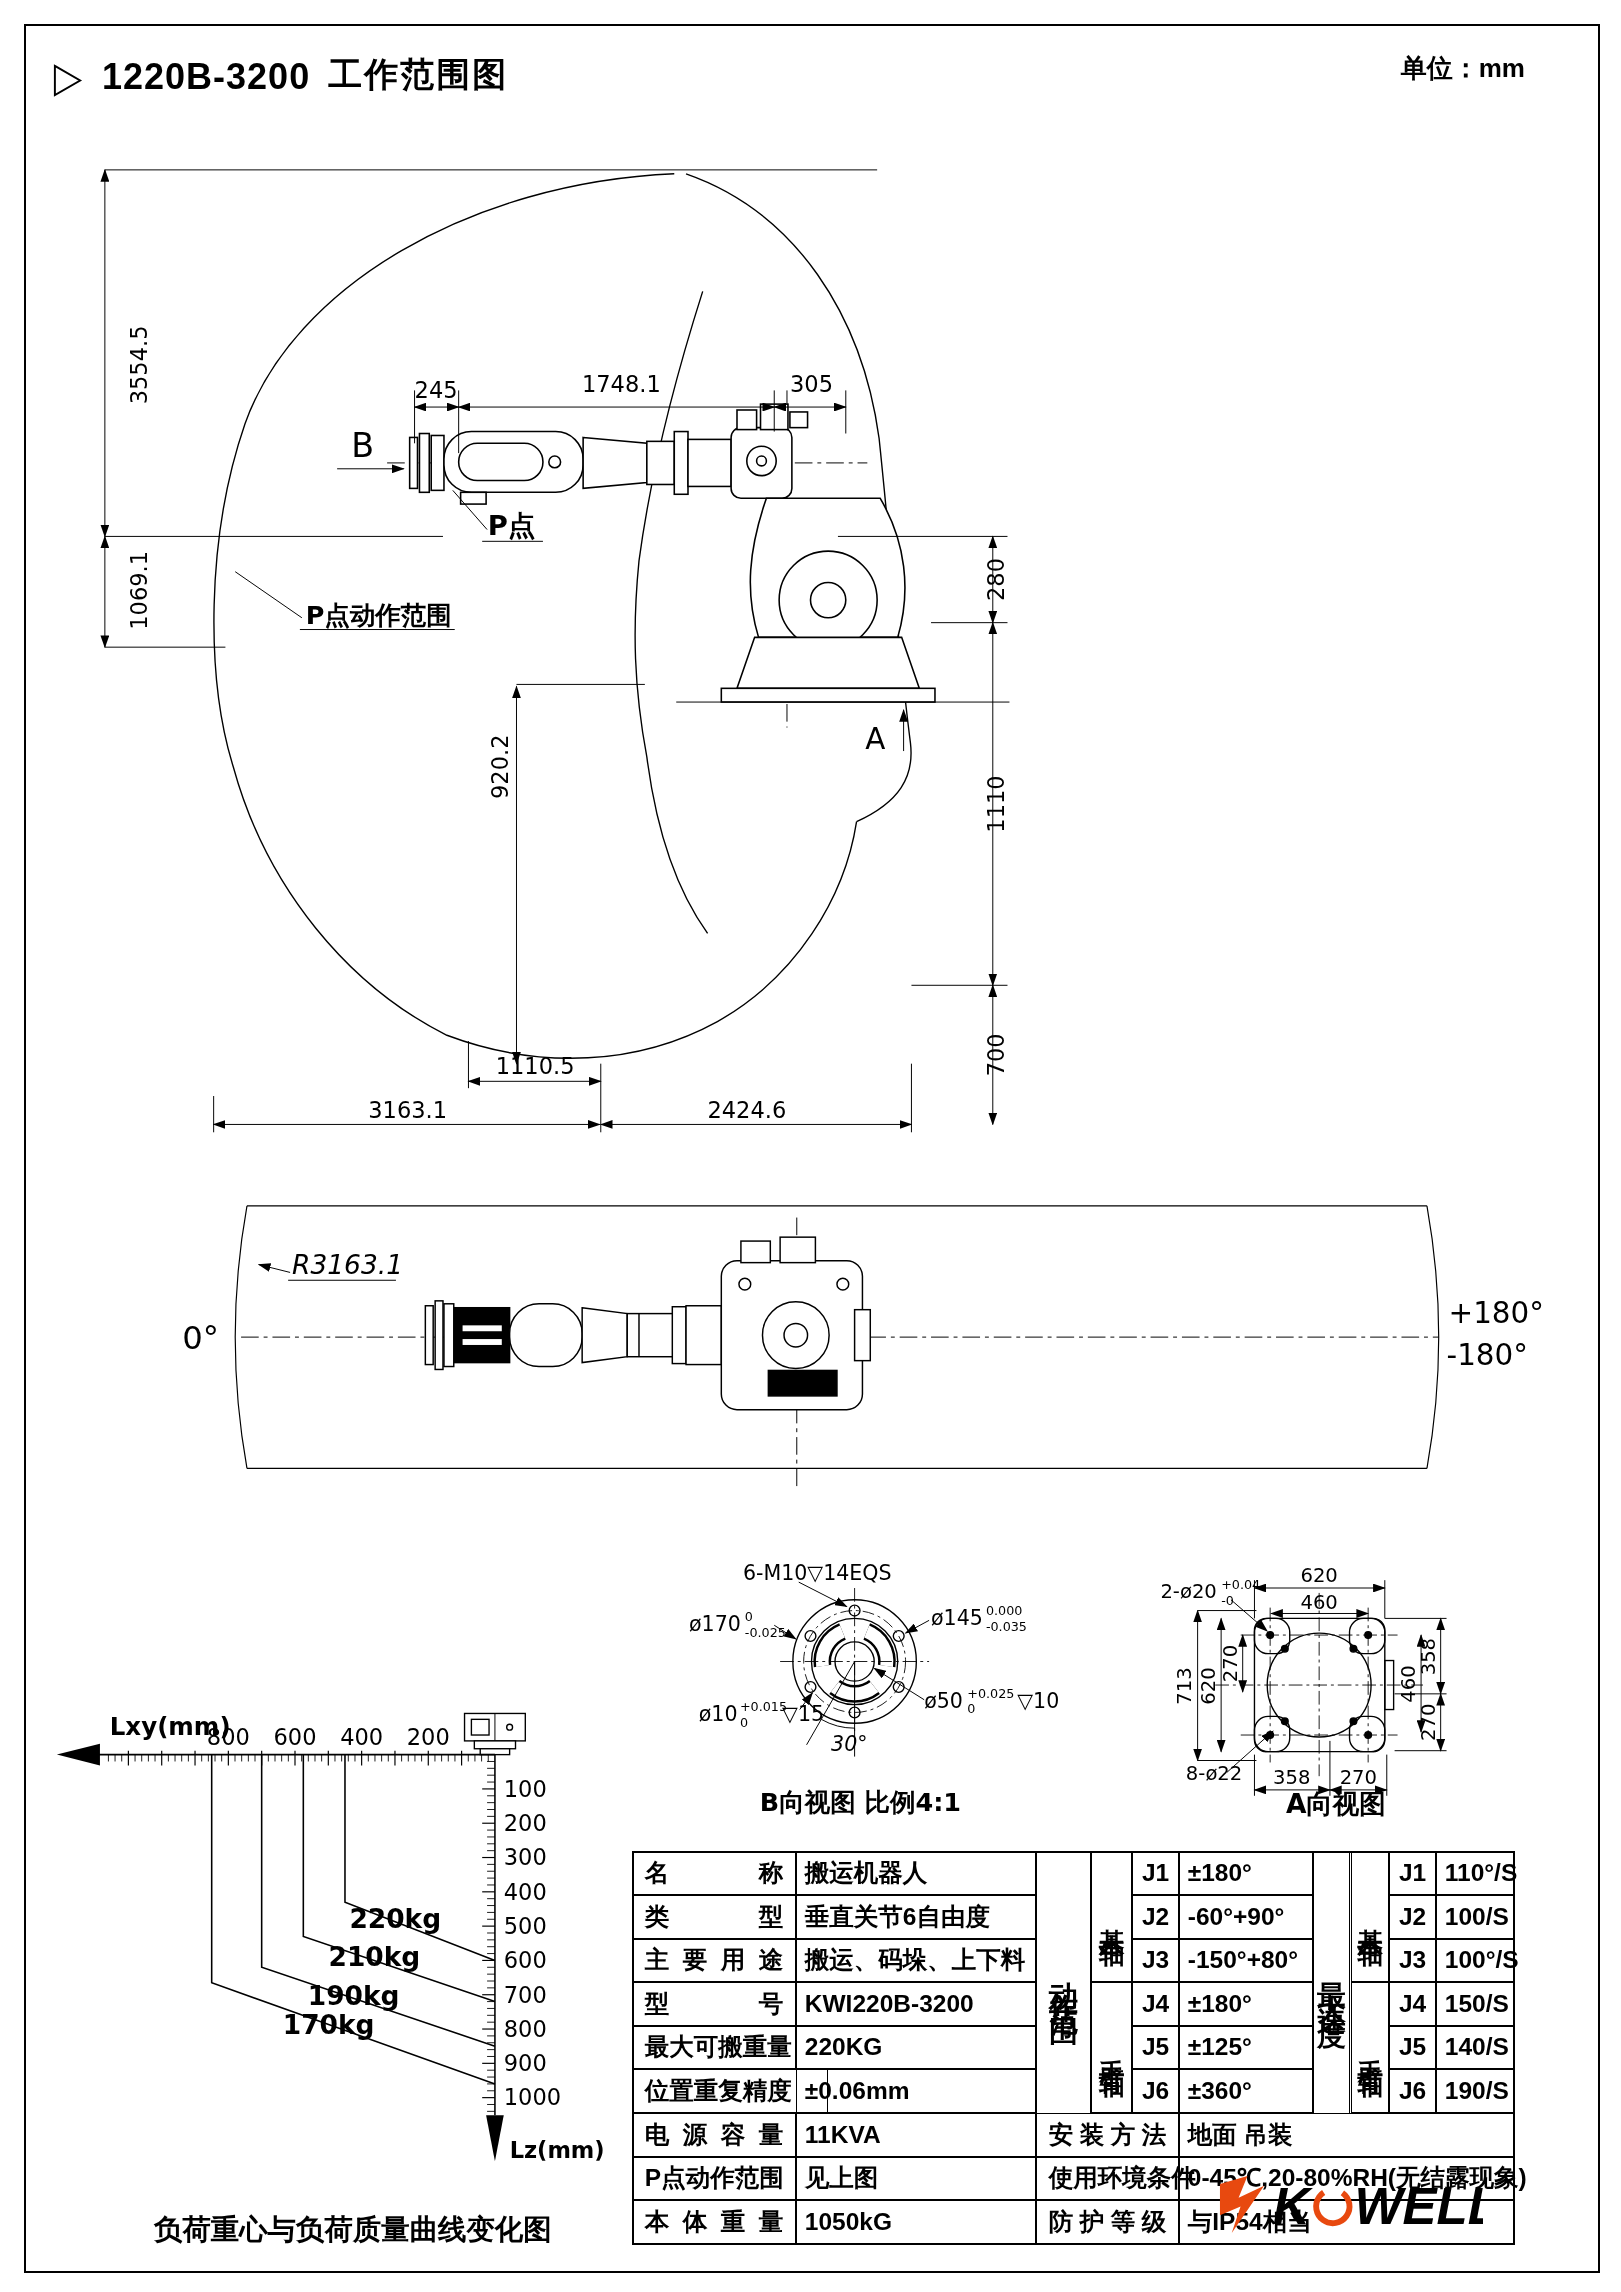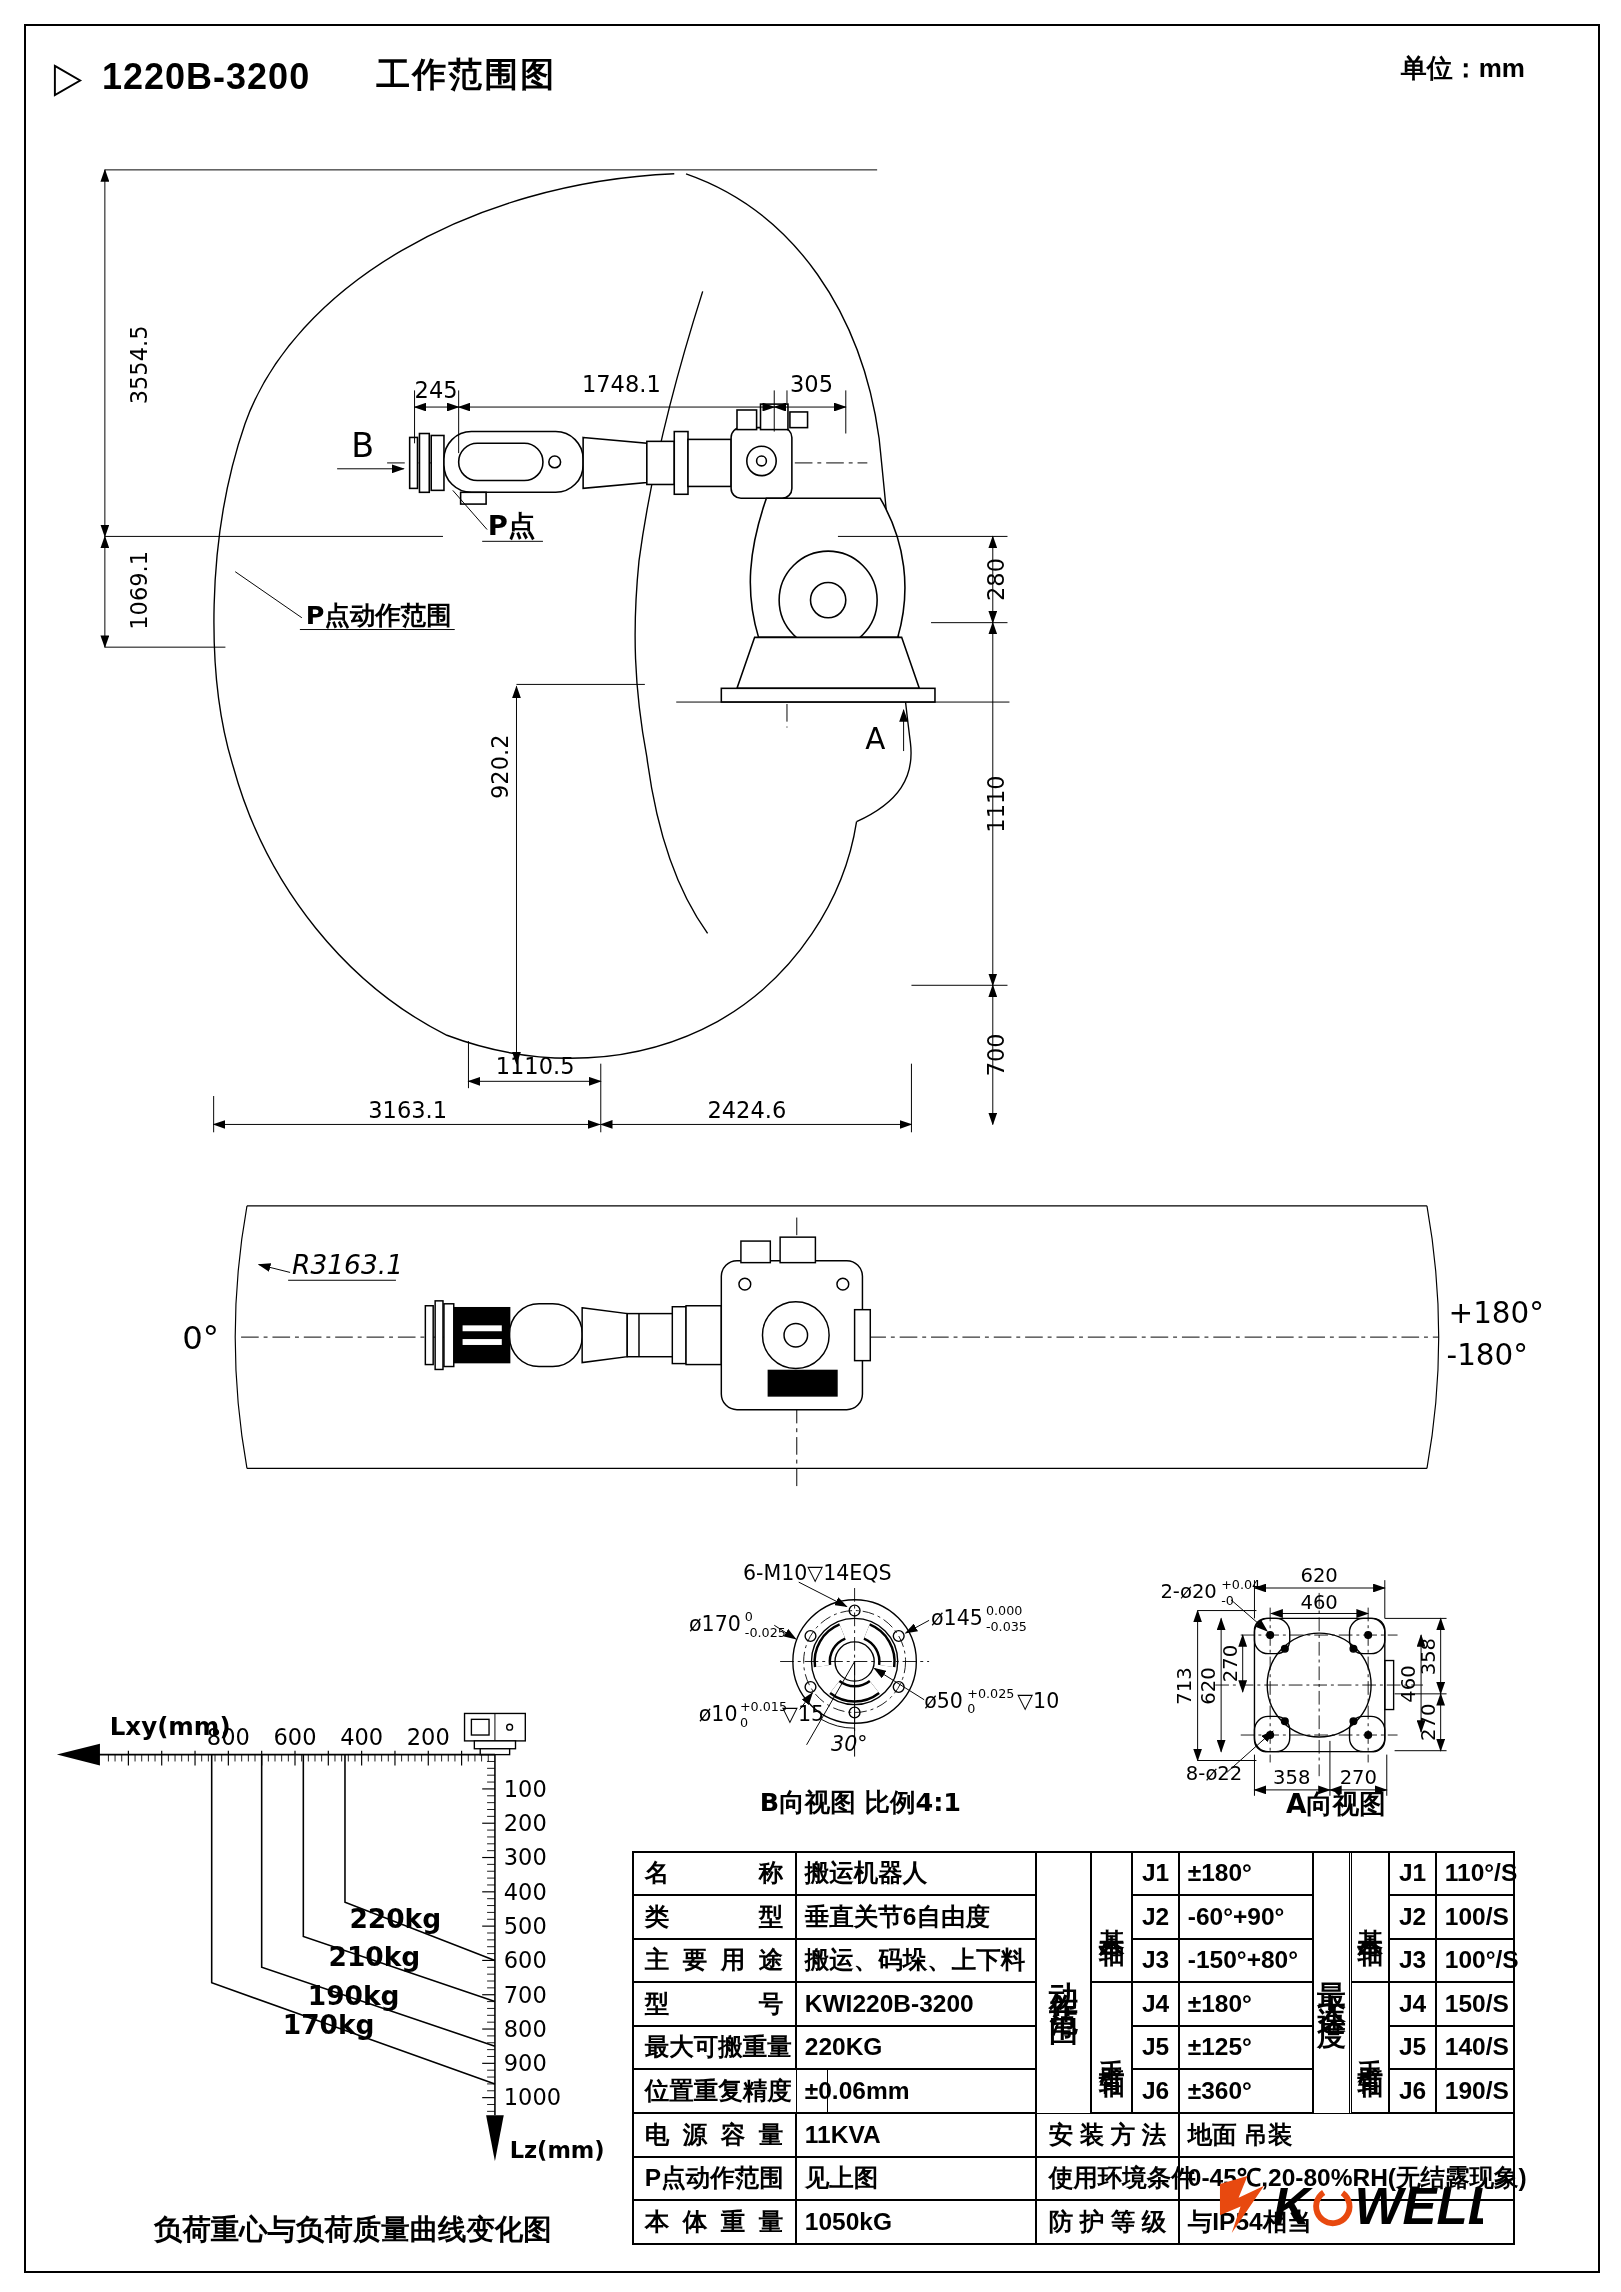--- a/index.html
+++ b/index.html
@@ -3,21 +3,21 @@
 <meta charset="utf-8">
 <style>
   html,body{margin:0;padding:0;background:#ffffff;}
   body{width:1621px;height:2293px;position:relative;font-family:"Liberation Sans",sans-serif;color:#000;}
   .abs{position:absolute;}
   #page-border{left:23.5px;top:23.5px;width:1572px;height:2245px;border:2px solid #000;}
   #drawing{left:0;top:0;}
   svg text{font-family:"DejaVu Sans",sans-serif;fill:#000;stroke:none;}
   #title-row{left:51px;top:52px;display:flex;align-items:flex-end;gap:18px;}
   #title-row .model{font-size:36px;font-weight:700;letter-spacing:1px;}
-  #title-row .suffix{font-size:34px;font-weight:700;letter-spacing:2px;margin-left:48px;}
+  #title-row .suffix{font-size:34px;font-weight:700;letter-spacing:2px;}
   #unit-label{right:96px;top:51px;font-size:26px;font-weight:600;}
   
   .cell{position:absolute;box-sizing:border-box;border:1.4px solid #000;display:flex;align-items:center;
         font-weight:700;font-size:24.5px;white-space:nowrap;overflow:visible;background:transparent;line-height:1;}
   .cell.val{padding-left:7.8px;}
   .cell.lab{padding:0 11.8px;}
   .cell.lab.spread{justify-content:space-between;}
   .cell.jlab{justify-content:center;padding:16px;}
   .cell.vert{writing-mode:vertical-rl;text-orientation:upright;justify-content:center;
              font-size:29px;letter-spacing:11.8px;padding:0;}

